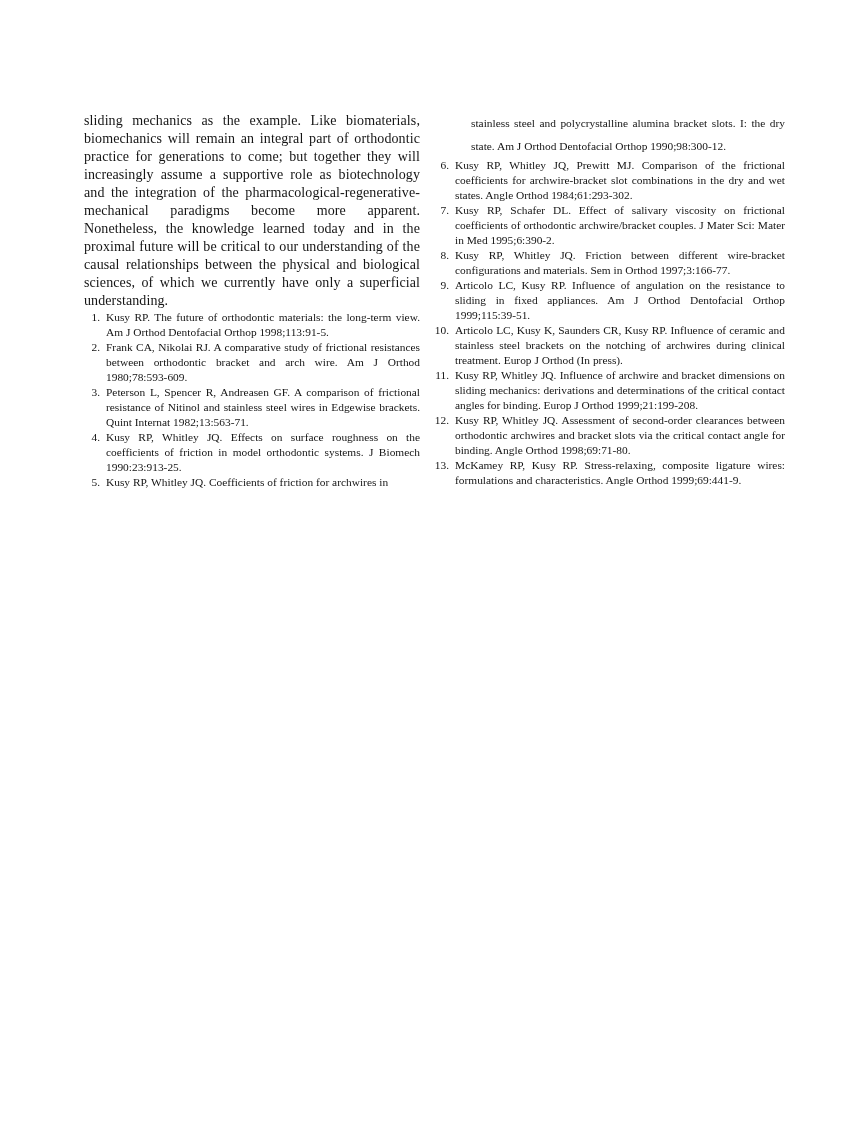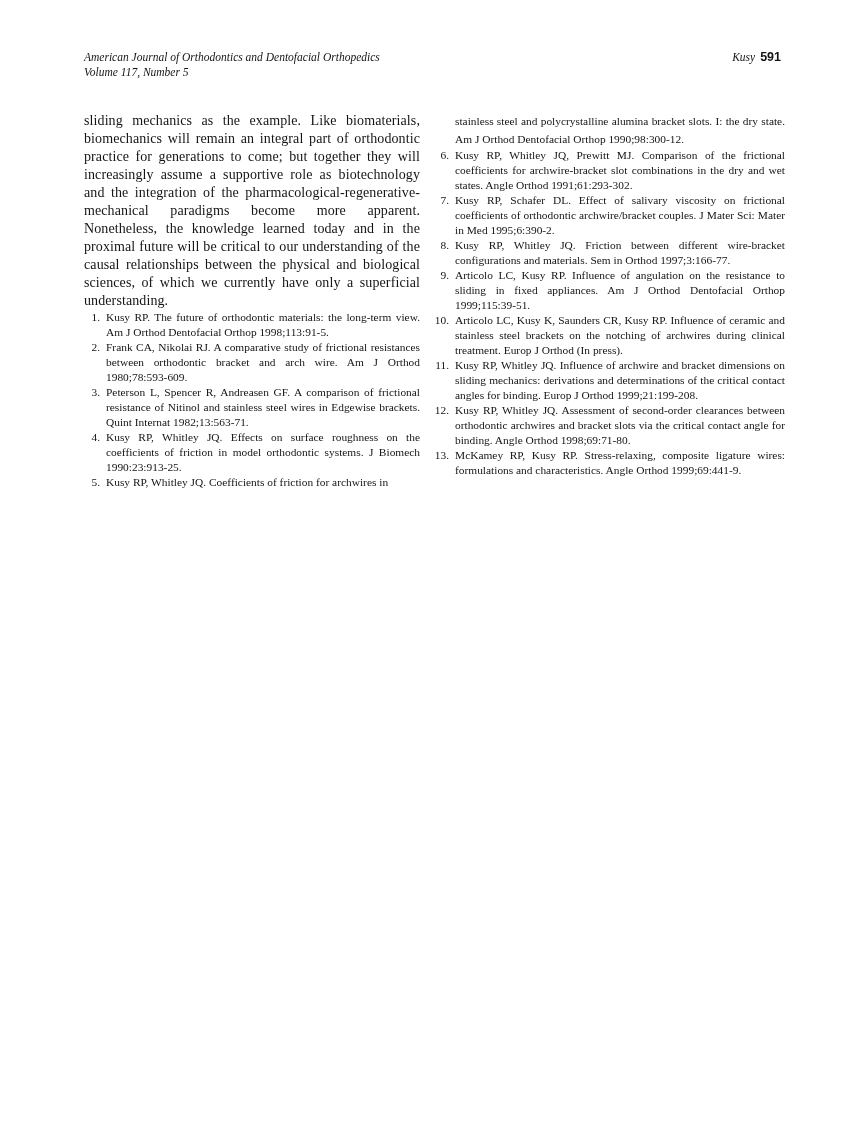--- a/index.html
+++ b/index.html
@@ -57,40 +57,31 @@
     line-height: 15px;
   }
   .ref-num {
     flex: none;
     width: 16px;
     text-align: right;
     margin-right: 6px;
   }
   .ref-text { flex: 1; text-align: justify; }
   .ref-continuation {
-    margin-left: 22px;
+    margin-left: 38px;
     font-size: 11.4px;
-    line-height: 18px;
+    line-height: 23px;
     text-align: justify;
   }
 </style>
 </head>
 <body>
 
 <div class="page">
 
-  <div class="header">
-    <div class="header-left">
-      <div>American Journal of Orthodontics and Dentofacial Orthopedics</div>
-      <div>Volume 117, Number 5</div>
-    </div>
-    <div class="header-right">
-      <span class="running-author">Kusy</span><span class="folio">591</span>
-    </div>
-  </div>
 
   <div class="col-left">
     <p class="body-text">sliding mechanics as the example. Like biomaterials, biomechanics will remain an integral part of orthodontic practice for generations to come; but together they will increasingly assume a supportive role as biotechnology and the integration of the pharmacological-regenerative-mechanical paradigms become more apparent. Nonetheless, the knowledge learned today and in the proximal future will be critical to our understanding of the causal relationships between the physical and biological sciences, of which we currently have only a superficial understanding.</p>
     <div class="ref-list">
       <div class="ref">
         <span class="ref-num">1.</span>
         <span class="ref-text">Kusy RP. The future of orthodontic materials: the long-term view. Am J Orthod Dentofacial Orthop 1998;113:91-5.</span>
       </div>
       <div class="ref">
         <span class="ref-num">2.</span>
@@ -109,21 +100,21 @@
         <span class="ref-text">Kusy RP, Whitley JQ. Coefficients of friction for archwires in</span>
       </div>
     </div>
   </div>
 
   <div class="col-right">
     <div class="ref-continuation">stainless steel and polycrystalline alumina bracket slots. I: the dry state. Am J Orthod Dentofacial Orthop 1990;98:300-12.</div>
     <div class="ref-list">
       <div class="ref">
         <span class="ref-num">6.</span>
-        <span class="ref-text">Kusy RP, Whitley JQ, Prewitt MJ. Comparison of the frictional coefficients for archwire-bracket slot combinations in the dry and wet states. Angle Orthod 1991;61:293-302.</span>
+        <span class="ref-text">Kusy RP, Whitley JQ, Prewitt MJ. Comparison of the frictional coefficients for archwire-bracket slot combinations in the dry and wet states. Angle Orthod 1984;61:293-302.</span>
       </div>
       <div class="ref">
         <span class="ref-num">7.</span>
         <span class="ref-text">Kusy RP, Schafer DL. Effect of salivary viscosity on frictional coefficients of orthodontic archwire/bracket couples. J Mater Sci: Mater in Med 1995;6:390-2.</span>
       </div>
       <div class="ref">
         <span class="ref-num">8.</span>
         <span class="ref-text">Kusy RP, Whitley JQ. Friction between different wire-bracket configurations and materials. Sem in Orthod 1997;3:166-77.</span>
       </div>
       <div class="ref">

